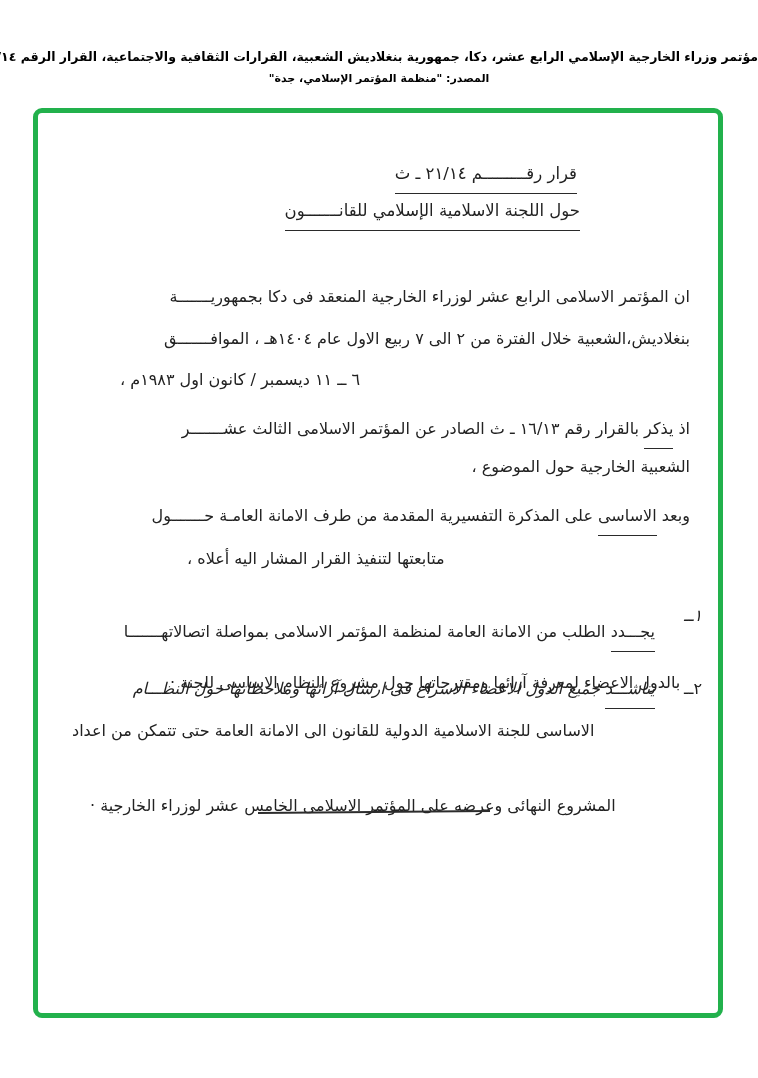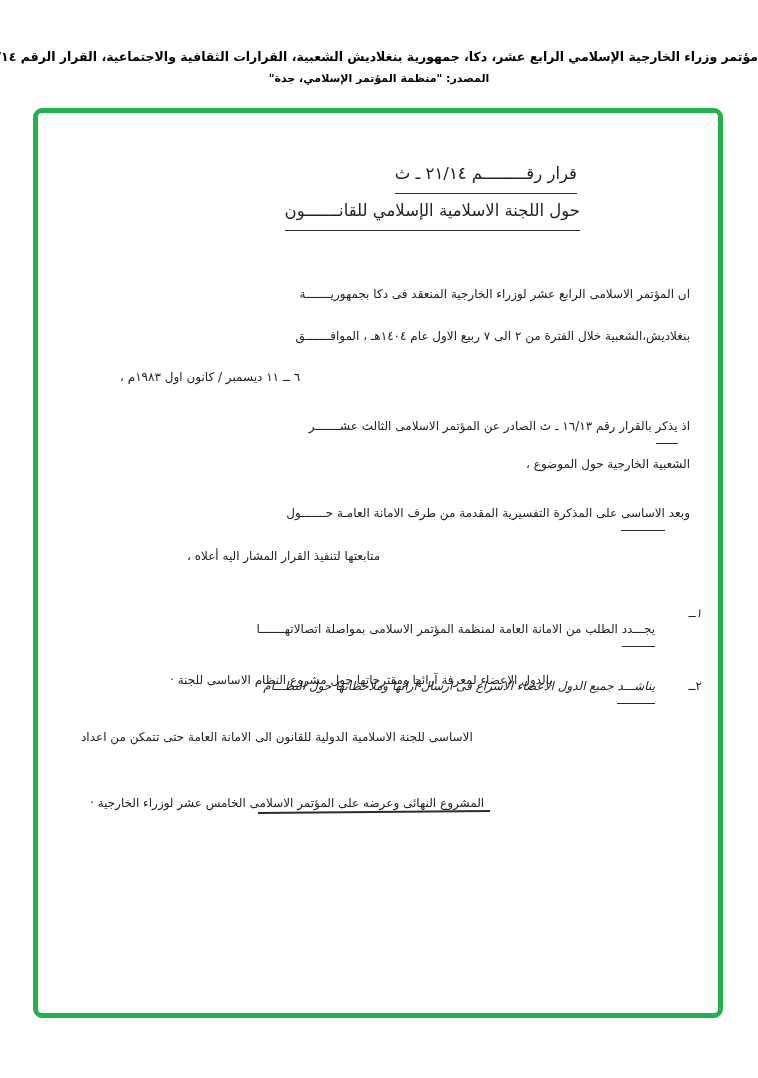--- a/index.html
+++ b/index.html
@@ -12,21 +12,21 @@
     white-space:nowrap;font-weight:bold;color:#000;
   }
   #hdr1{top:49px;font-size:12.5px;}
   #hdr2{top:72px;font-size:11px;}
   .frame{
     position:absolute;left:33px;top:108px;width:680px;height:900px;
     border:5px solid #22b14c;border-radius:9px;background:transparent;
   }
   .line{
     position:absolute;direction:rtl;white-space:nowrap;
-    font-size:12px;letter-spacing:-0.2px;color:#222;
+    font-size:16px;letter-spacing:-0.2px;color:#222;
   }
   .r{right:68px;}          
   .it-text{right:103px;}   
   .it-num{right:56px;}     
   .u{border-bottom:1.5px solid #2a2a2a;padding-bottom:10px;}
   .title-line{font-size:16.5px;}
   .rule{
     position:absolute;left:258px;top:811px;width:232px;height:2px;
     background:#2c2c2c;transform:rotate(-0.5deg);
   }
@@ -63,16 +63,16 @@
 <div class="line it-num" style="top:606px;font-style:italic;">١ــ</div>
 <div class="line it-text" style="top:622px;">
   <span class="u">يجـــدد</span><span> الطلب من الامانة العامة لمنظمة المؤتمر الاسلامى بمواصلة اتصالاتهـــــــا</span>
 </div>
 <div class="line" style="top:673px;left:170px;">بالدول الاعضاء لمعرفة آرائها ومقترحاتها حول مشروع النظام الاساسى للجنة ·</div>
 
 <div class="line it-num" style="top:679px;">٢ــ</div>
 <div class="line it-text" style="top:679px;font-style:italic;">
   <span class="u">يناشـــد</span><span> جميع الدول الاعضاء الاسراع فى ارسال آرائها وملاحظاتها حول النظـــام</span>
 </div>
-<div class="line" style="top:721px;left:81px;margin-top:9px;">الاساسى للجنة الاسلامية الدولية للقانون الى الامانة العامة حتى تتمكن من اعداد</div>
+<div class="line" style="top:721px;left:72px;">الاساسى للجنة الاسلامية الدولية للقانون الى الامانة العامة حتى تتمكن من اعداد</div>
 <div class="line" style="top:796px;left:90px;">المشروع النهائى وعرضه على المؤتمر الاسلامى الخامس عشر لوزراء الخارجية ·</div>
 
 <div class="rule"></div>
 
 </body></html>

